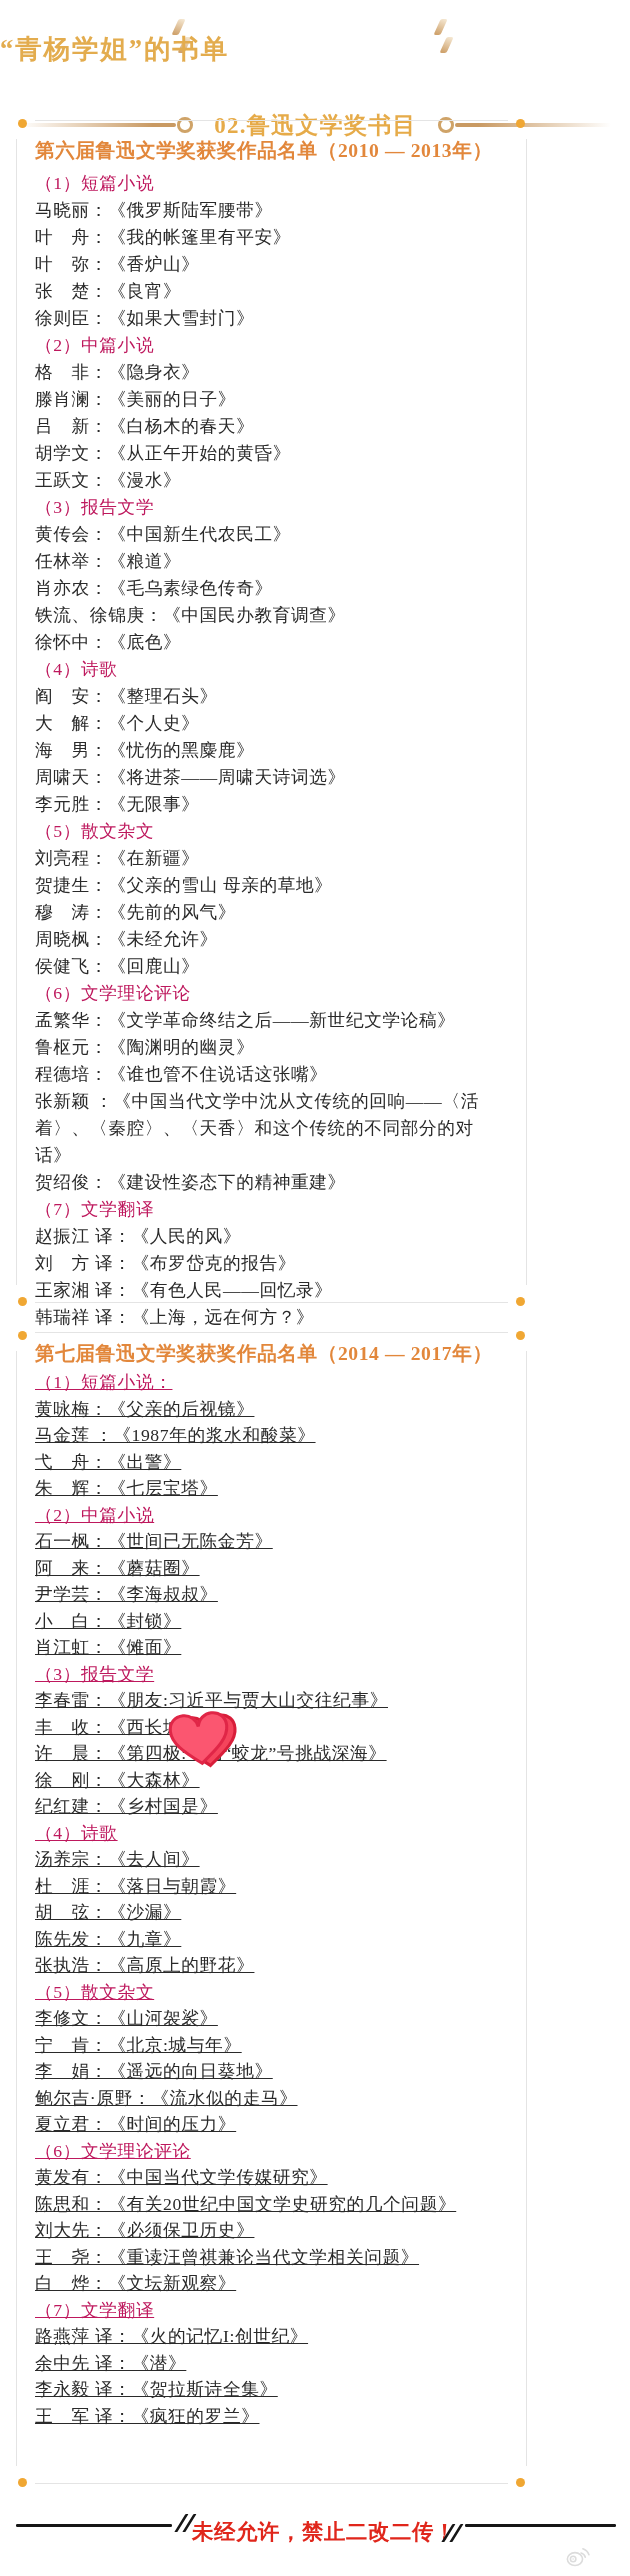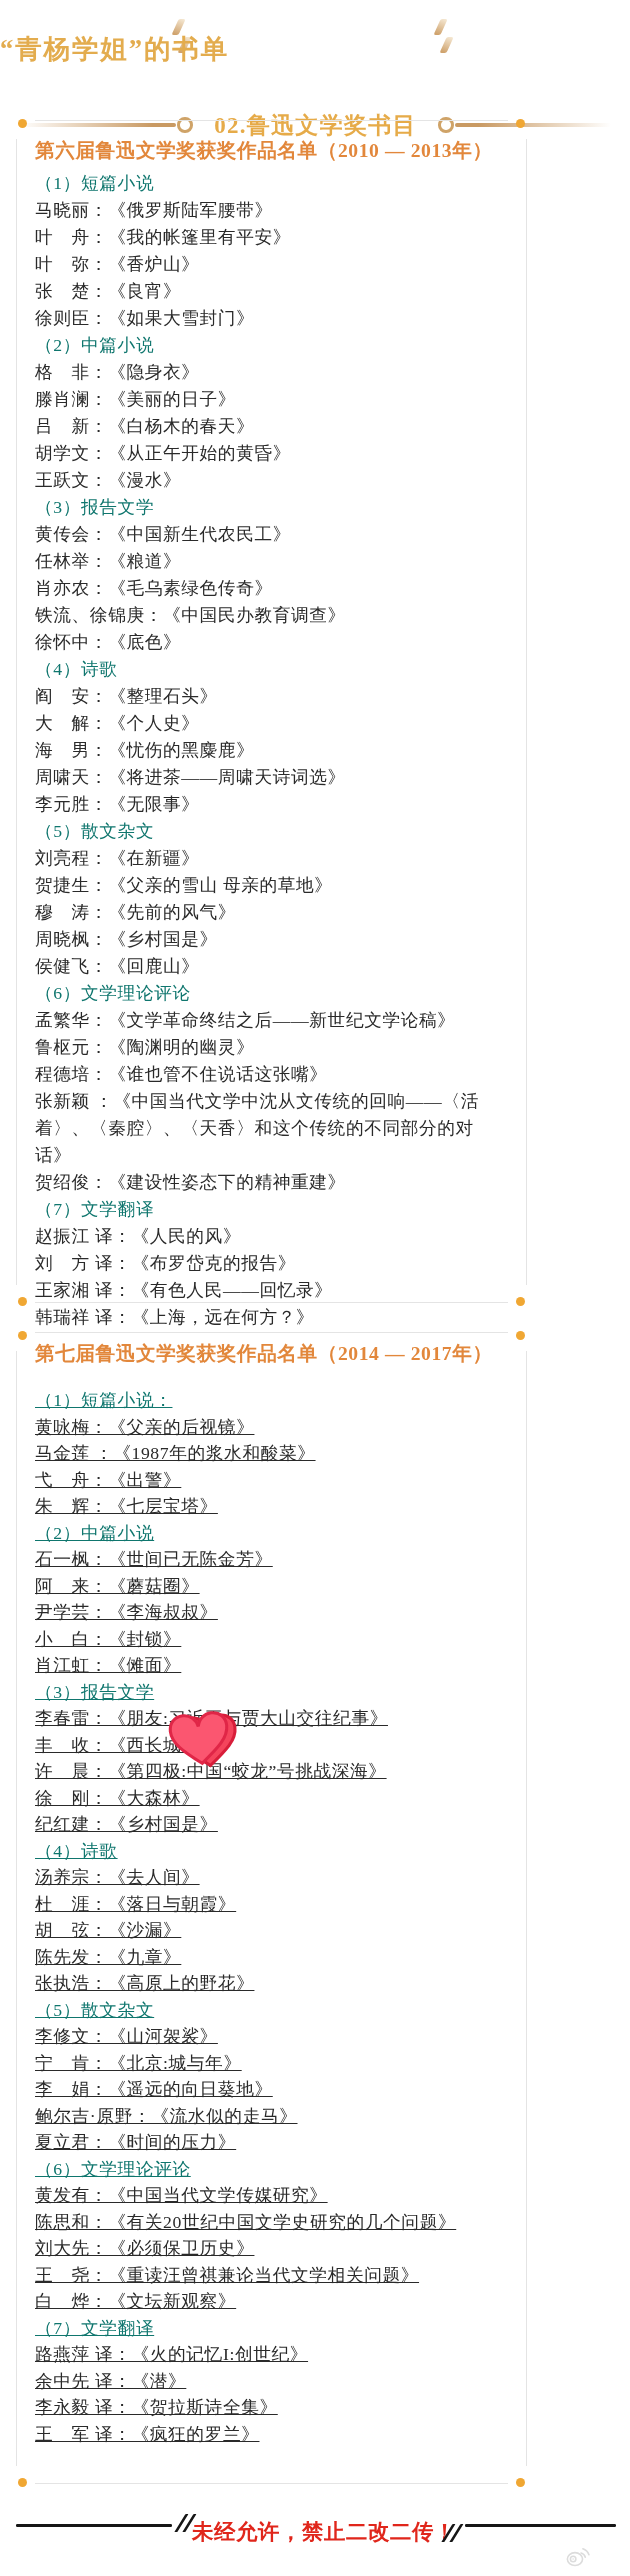--- a/index.html
+++ b/index.html
@@ -48,25 +48,25 @@
   .frame-right{right:0;}
   .dot{position:absolute;width:9.5px;height:9.5px;border-radius:50%;background:#f0a733;}
   .dot.tl{left:1.9px;top:-1.3px;}
   .dot.tr{right:1.9px;top:-1.3px;}
   .dot.bl{left:1.9px;bottom:-3.2px;}
   .dot.br{right:1.9px;bottom:-3.2px;}
   .card-title{
     font-size:19.6px;font-weight:bold;color:#e2873b;line-height:26.5px;
     margin:17.7px 19px 6.3px 19px;letter-spacing:0.6px;
   }
-  #card-7 .card-title{margin-top:8.8px;margin-bottom:20px;}
+  #card-7 .card-title{margin-top:8.8px;margin-bottom:2px;}
   .rows{font-size:17.7px;color:#2a2a2a;}
   .row{line-height:27px;padding-left:19px;padding-right:26.5px;letter-spacing:0.6px;}
   #card-7 .row{line-height:26.5px;text-decoration:underline;}
-  .row.section{color:#0f766e;}
+  .row.section{color:#be185d;}
   
   .heart-sticker{
     position:absolute;left:169px;top:1706px;width:69px;height:69px;
     transform:rotate(-6deg);pointer-events:none;
   }
   
   .f-line{position:absolute;height:3.2px;background:#161616;border-radius:1.3px;}
   #f-line-left{left:16px;top:2524px;width:156px;}
   #f-line-right{left:465px;top:2524px;width:151px;}
   .dbl-slash{position:absolute;width:21.4px;height:20px;}
@@ -142,21 +142,21 @@
       <div class="row section">（4）诗歌</div>
       <div class="row item">阎　安：《整理石头》</div>
       <div class="row item">大　解：《个人史》</div>
       <div class="row item">海　男：《忧伤的黑麋鹿》</div>
       <div class="row item">周啸天：《将进茶——周啸天诗词选》</div>
       <div class="row item">李元胜：《无限事》</div>
       <div class="row section">（5）散文杂文</div>
       <div class="row item">刘亮程：《在新疆》</div>
       <div class="row item">贺捷生：《父亲的雪山 母亲的草地》</div>
       <div class="row item">穆　涛：《先前的风气》</div>
-      <div class="row item">周晓枫：《乡村国是》</div>
+      <div class="row item">周晓枫：《未经允许》</div>
       <div class="row item">侯健飞：《回鹿山》</div>
       <div class="row section">（6）文学理论评论</div>
       <div class="row item">孟繁华：《文学革命终结之后——新世纪文学论稿》</div>
       <div class="row item">鲁枢元：《陶渊明的幽灵》</div>
       <div class="row item">程德培：《谁也管不住说话这张嘴》</div>
       <div class="row item">张新颖 ：《中国当代文学中沈从文传统的回响——〈活着〉、〈秦腔〉、〈天香〉和这个传统的不同部分的对话》</div>
       <div class="row item">贺绍俊：《建设性姿态下的精神重建》</div>
       <div class="row section">（7）文学翻译</div>
       <div class="row item">赵振江 译：《人民的风》</div>
       <div class="row item">刘　方 译：《布罗岱克的报告》</div>

